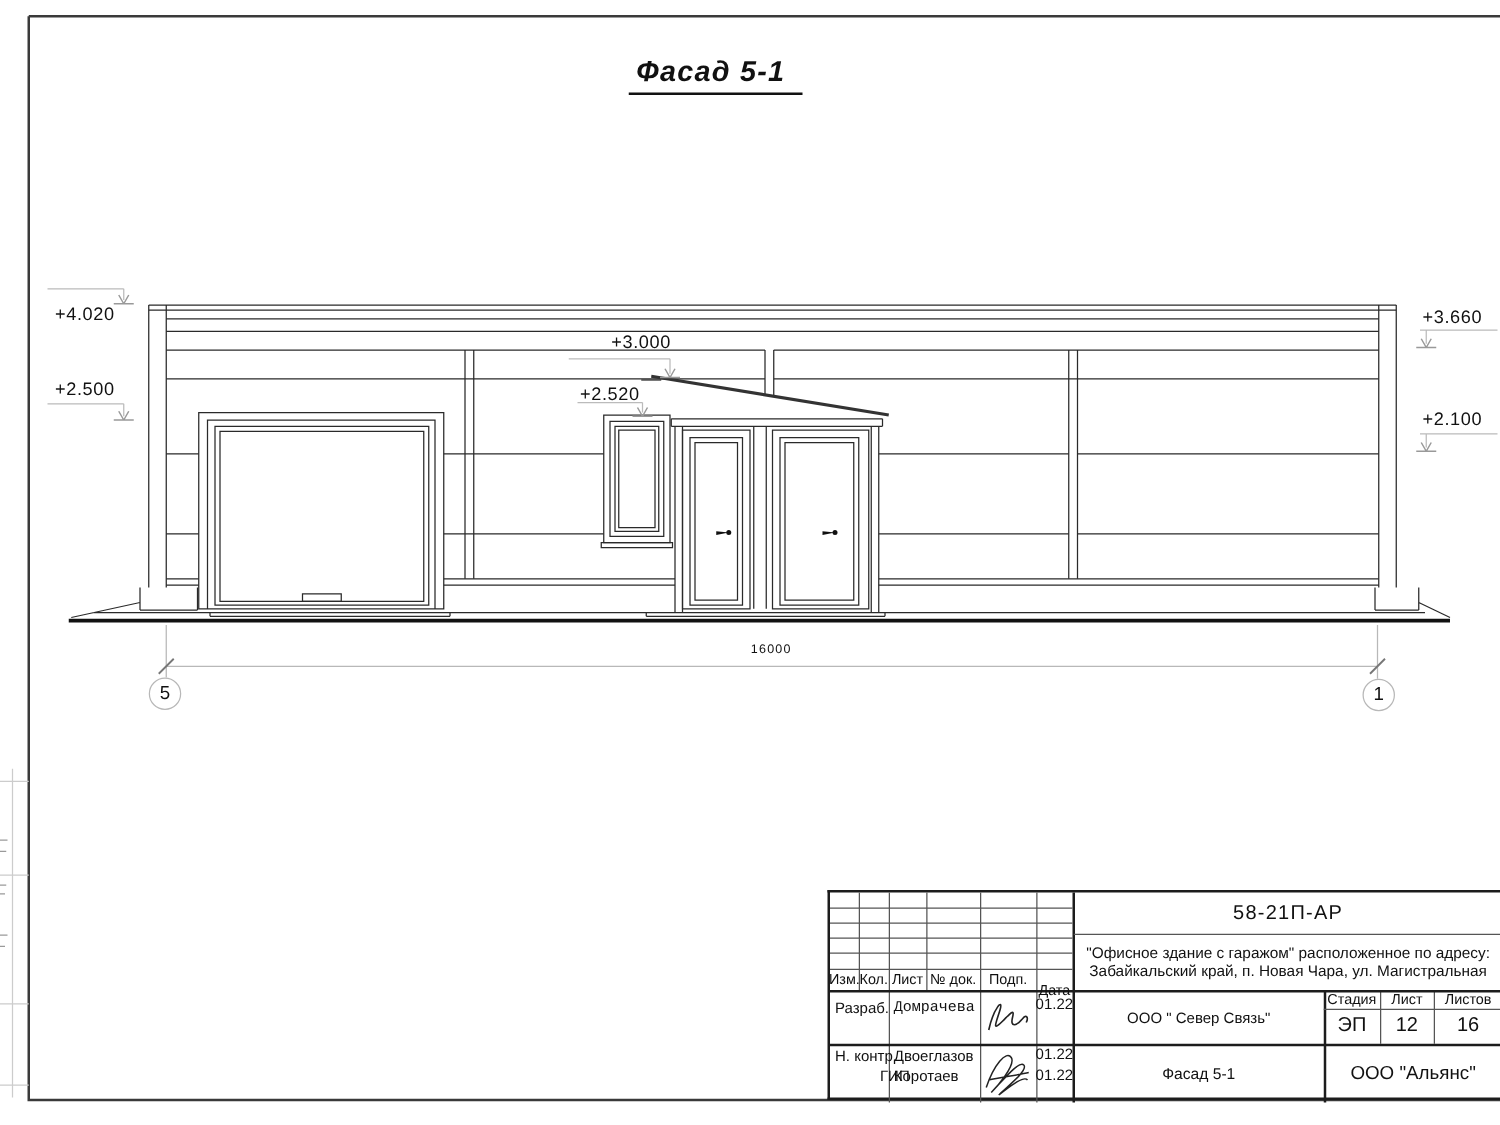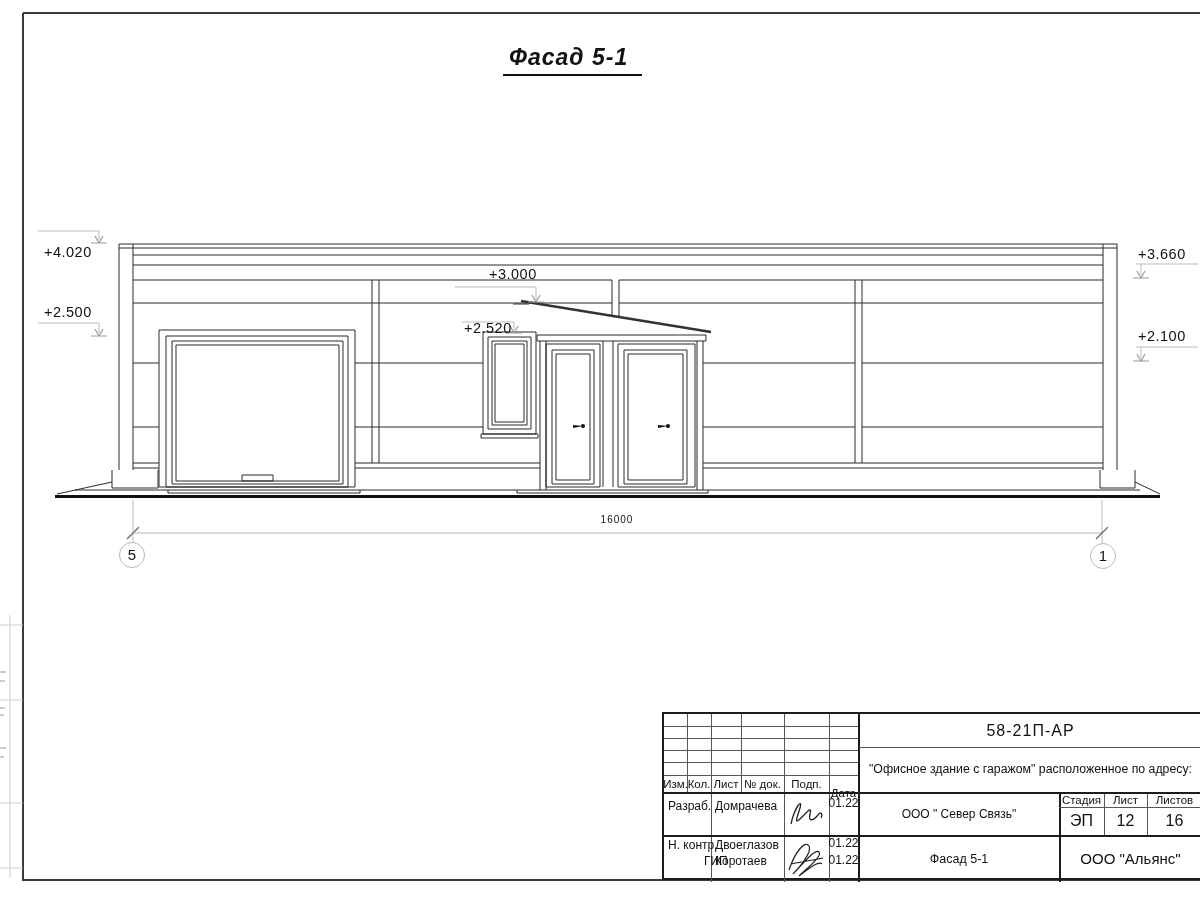--- a/index.html
+++ b/index.html
@@ -142,21 +142,21 @@
       <path d="M1141 361 L1137 354 M1141 361 L1145 354 M1133 361 H1149"></path>
     </g>
   </g>
 </svg>
 
 <div class="abs drawing-title">Фасад 5-1</div>
 
 <div class="abs lvl" style="left:44px;top:212px;margin-top:32px;">+4.020</div>
 <div class="abs lvl" style="left:44px;top:304px;">+2.500</div>
 <div class="abs lvl" style="left:489px;top:266px;">+3.000</div>
-<div class="abs lvl" style="left:464px;top:320px;">+2.520</div>
+<div class="abs lvl" style="left:464px;top:308px;">+2.520</div>
 <div class="abs lvl" style="left:1138px;top:246px;">+3.660</div>
 <div class="abs lvl" style="left:1138px;top:328px;">+2.100</div>
 
 <div class="abs dim-text" style="left:617px;top:514px;transform:translateX(-50%);">16000</div>
 <div class="abs axis-num" style="left:119px;top:546px;">5</div>
 <div class="abs axis-num" style="left:1090px;top:547px;">1</div>
 
 <div class="abs tb">
 
   <div class="line-v" style="left:194px;top:0;height:168px;"></div>
@@ -181,39 +181,40 @@
   <div class="line-h thin" style="left:395px;top:93px;width:143px;"></div>
 
   <div class="cell ctr hdr" style="left:0;top:61px;width:23px;height:17px;">Изм.</div>
   <div class="cell ctr hdr" style="left:23px;top:61px;width:24px;height:17px;">Кол.</div>
   <div class="cell ctr hdr" style="left:47px;top:61px;width:30px;height:17px;">Лист</div>
   <div class="cell ctr hdr" style="left:77px;top:61px;width:43px;height:17px;">№ док.</div>
   <div class="cell ctr hdr" style="left:120px;top:61px;width:45px;height:17px;">Подп.</div>
   <div class="cell ctr hdr" style="left:165px;top:61px;width:29px;height:35px;">Дата</div>
 
   <div class="cell rolecell" style="left:4px;top:85px;">Разраб.</div>
-  <div class="cell rolecell" style="left:51px;top:85px;">Домрачева</div>
+  <div class="cell rolecell" style="left:51px;top:85px;font-family:Liberation Mono, monospace;">Домрачева</div>
   <div class="cell ctr rolecell" style="left:165px;top:80px;width:29px;height:18px;">01.22</div>
   <div class="cell rolecell" style="left:4px;top:124px;">Н. контр.</div>
   <div class="cell rolecell" style="left:51px;top:124px;">Двоеглазов</div>
   <div class="cell ctr rolecell" style="left:165px;top:121px;width:29px;height:16px;">01.22</div>
   <div class="cell rolecell" style="left:4px;top:140px;margin-left:36px;">ГИП</div>
   <div class="cell rolecell" style="left:51px;top:140px;">Коротаев</div>
   <div class="cell ctr rolecell" style="left:165px;top:138px;width:29px;height:16px;">01.22</div>
 
   <svg class="cell" style="left:121px;top:80px;" width="43" height="40" viewBox="0 0 43 40">
     <path d="M6 30 C10 12 18 4 15 14 C12 24 8 32 17 23 C23 17 27 12 25 20 C23 28 28 27 33 21 C36 17 38 20 36 24" stroke="#222" stroke-width="1.3" fill="none"></path>
   </svg>
   <svg class="cell" style="left:121px;top:122px;" width="43" height="44" viewBox="0 0 43 44">
     <path d="M4 34 C10 16 20 4 24 10 C28 16 12 34 8 38 C16 30 30 12 34 16 C38 20 20 34 14 40 C22 34 34 24 37 28 M6 28 C14 26 30 24 38 22" stroke="#222" stroke-width="1.2" fill="none"></path>
   </svg>
 
   <div class="cell ctr docnum" style="left:195px;top:0;width:343px;height:33px;">58-21П-АР</div>
   <div class="cell ctr addr" style="left:195px;top:33px;width:343px;height:45px;flex-direction:column;">
     <div>"Офисное здание с гаражом" расположенное по адресу:</div>
+    <div>Забайкальский край, п. Новая Чара, ул. Магистральная</div>
   </div>
   <div class="cell ctr" style="left:195px;top:78px;width:200px;height:43px;">ООО " Север Связь"</div>
 
   <div class="cell ctr hdr" style="left:395px;top:78px;width:45px;height:15px;">Стадия</div>
   <div class="cell ctr hdr" style="left:440px;top:78px;width:43px;height:15px;">Лист</div>
   <div class="cell ctr hdr" style="left:483px;top:78px;width:55px;height:15px;overflow:hidden;">Листов</div>
   <div class="cell ctr stageval" style="left:395px;top:93px;width:45px;height:28px;">ЭП</div>
   <div class="cell ctr stageval" style="left:440px;top:93px;width:43px;height:28px;">12</div>
   <div class="cell ctr stageval" style="left:483px;top:93px;width:55px;height:28px;">16</div>
 

